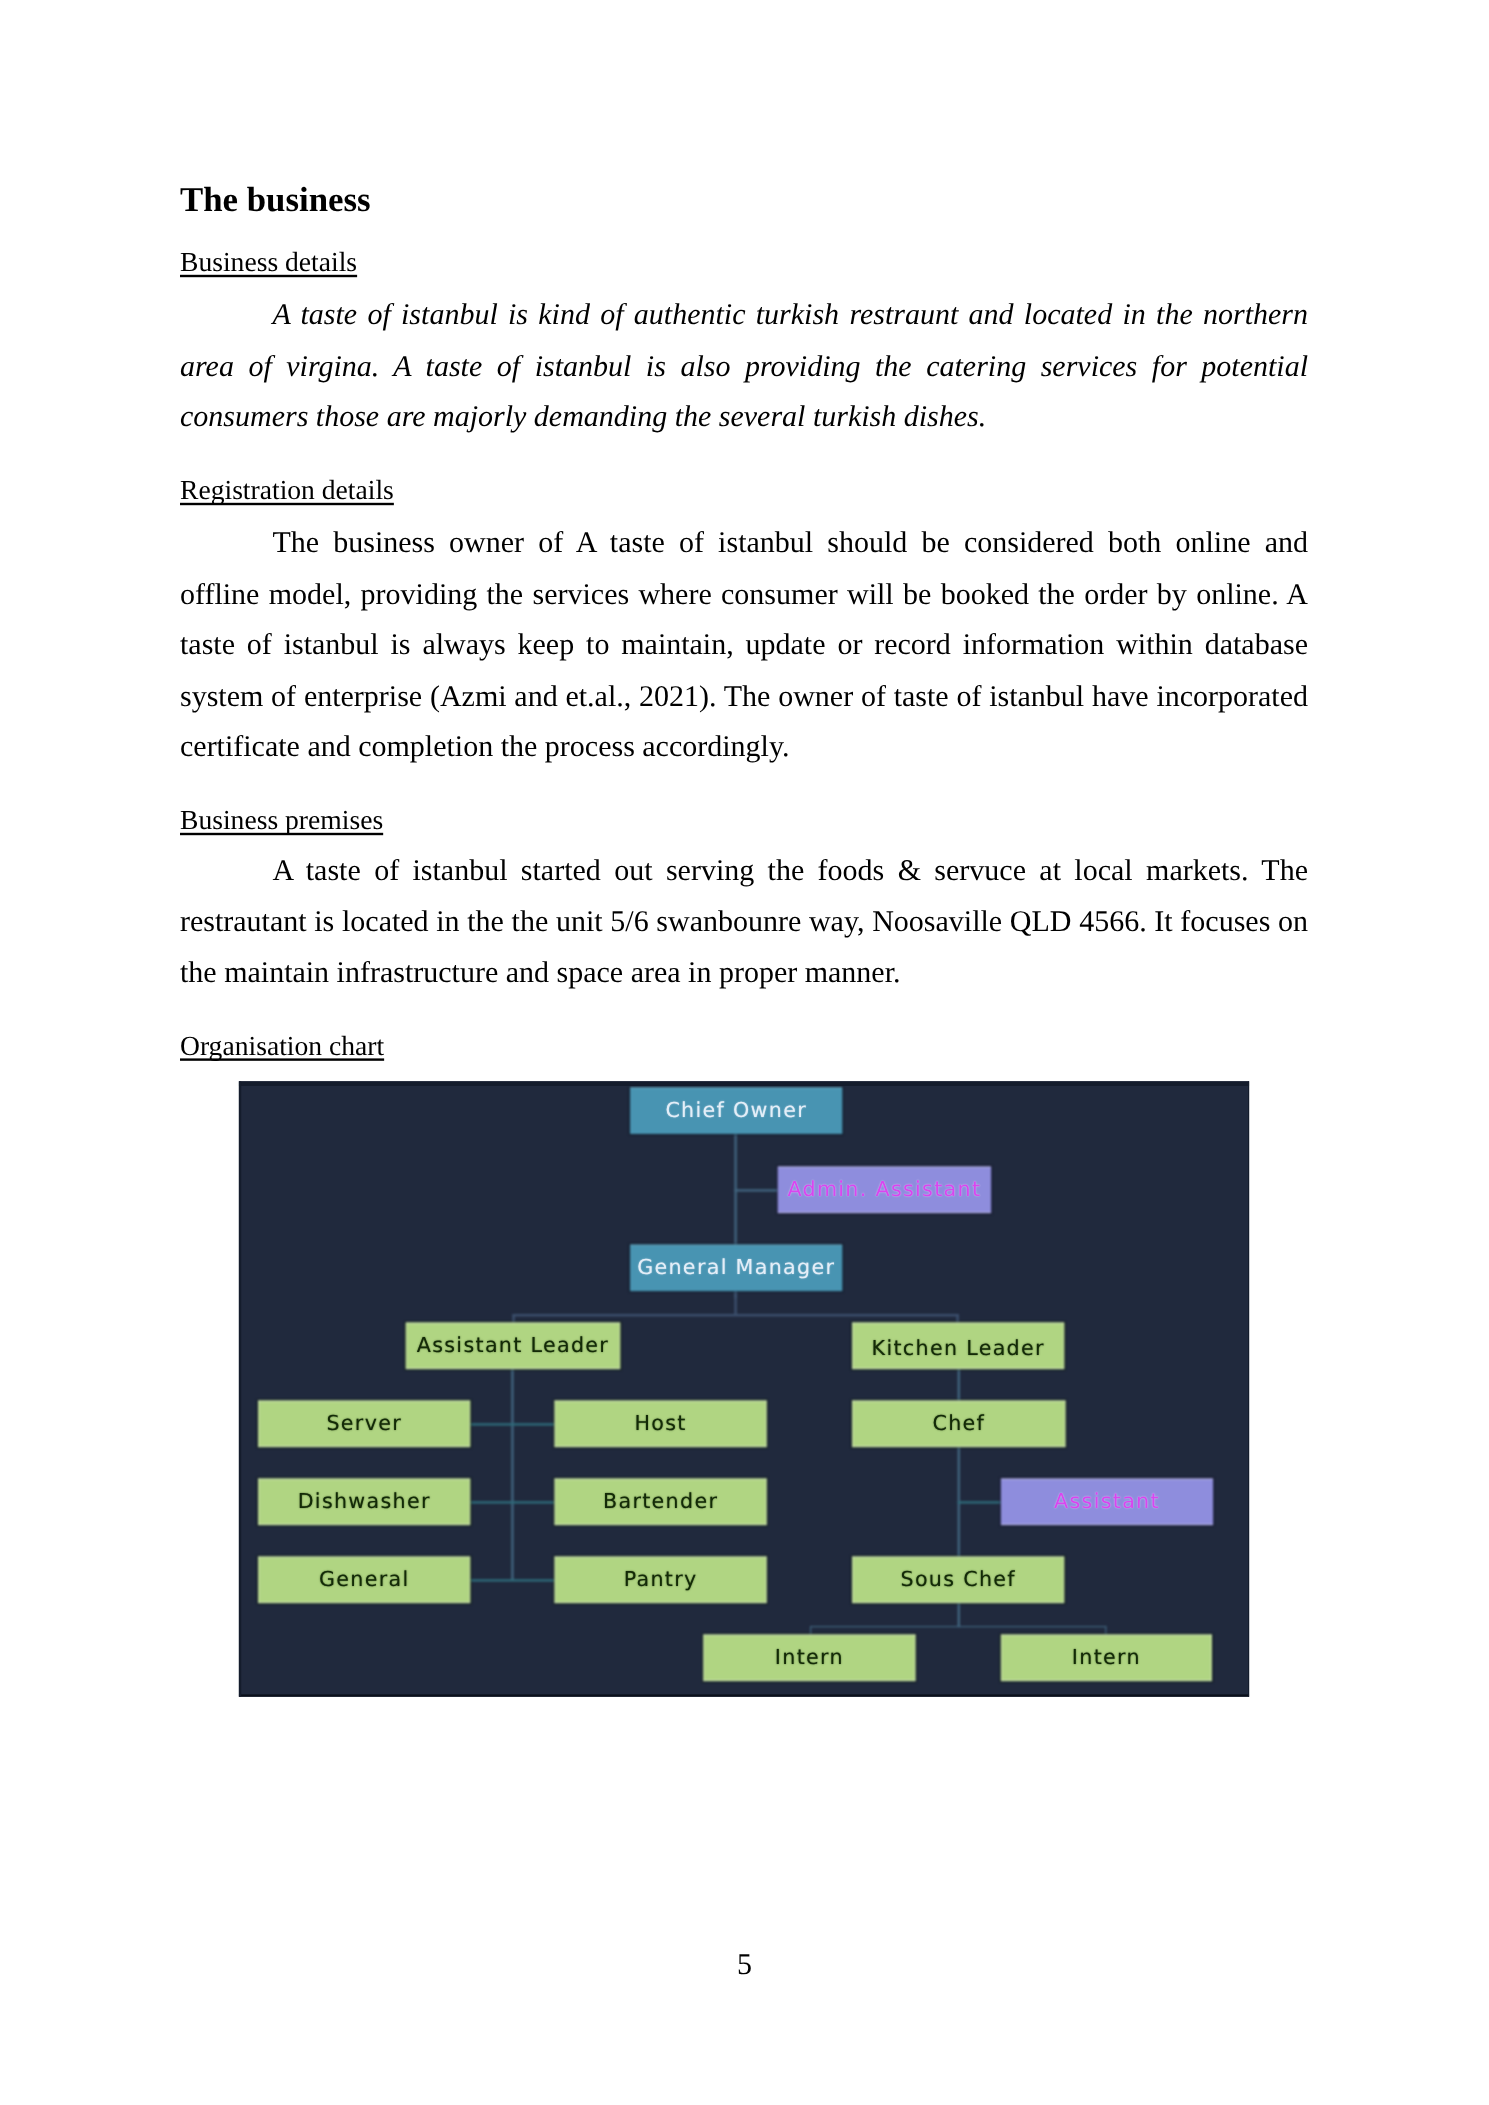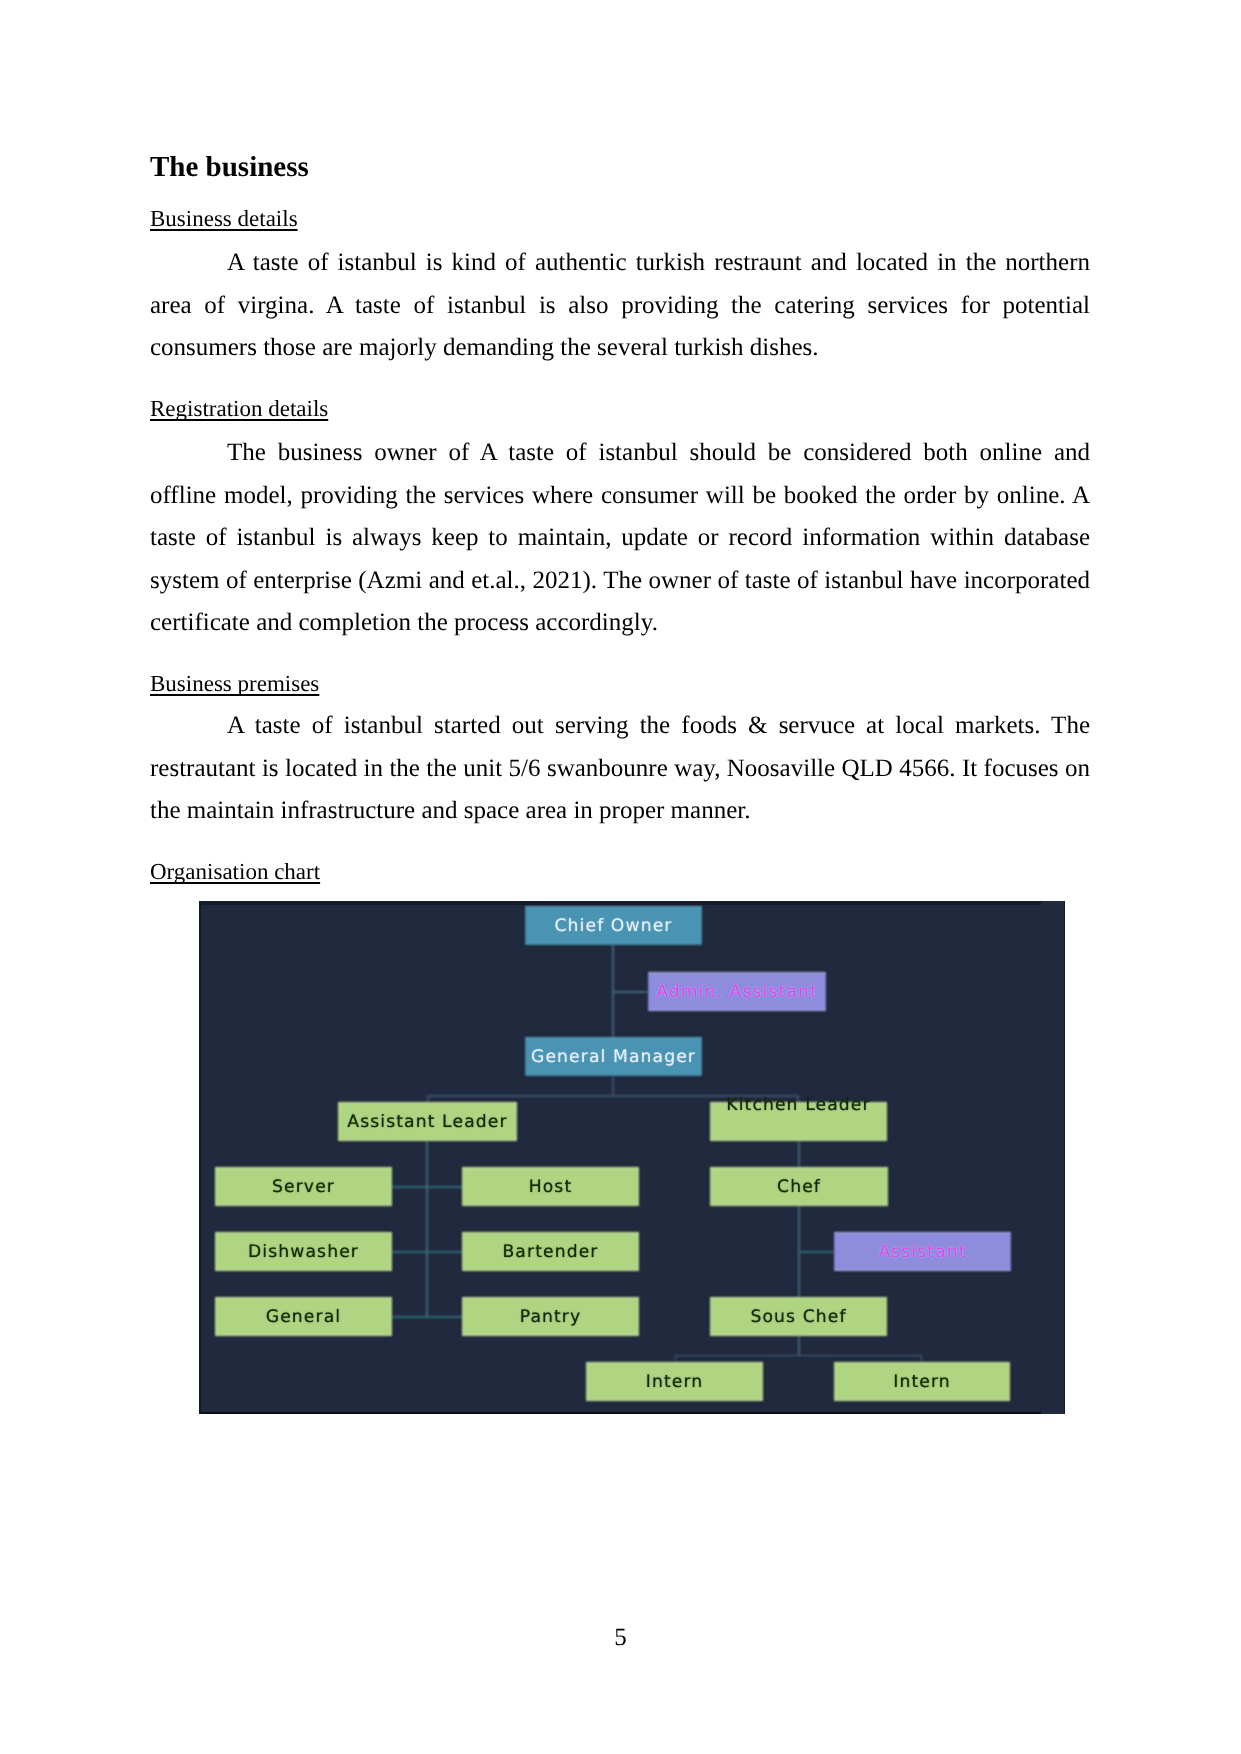--- a/index.html
+++ b/index.html
@@ -26,31 +26,31 @@
   .sub-head span{text-decoration:underline;text-decoration-skip-ink:none;text-underline-offset:2.6px;text-decoration-thickness:2.4px;}
   .sh1{top:206px;}
   .sh2{top:396px;}
   .sh3{top:671px;}
   .sh4{top:859px;}
   p.body-par{
     position:absolute;left:0;width:940px;
     font-size:25px;text-align:justify;margin:0;padding:0;
     line-height:42.6px;text-indent:77px;
   }
-  .p1{top:242px;}
+  .p1{top:242px;font-style:italic;}
   .p2{top:432px;}
   .p3{top:705px;}
   .page-number{
     position:absolute;left:0;top:1625px;width:1241px;text-align:center;
     font-size:25px;line-height:25px;
   }
   
   .chart{
     position:absolute;left:199px;top:901px;width:842px;height:513px;
-    background:#20293d;overflow:hidden;padding-left:24px;
+    background:#20293d;overflow:hidden;
   }
   .chart-inner{position:absolute;left:0;top:0;width:842px;height:513px;
     filter:blur(0.85px);}
   .chart-labels{position:absolute;left:0;top:0;width:842px;height:513px;
     filter:blur(0.45px);}
   .nodelabel.blue{color:#e4eef8;text-shadow:0 0 1.4px rgba(228,238,248,0.75);}
   .nodelabel.green{color:#132a07;text-shadow:0 0 1.4px rgba(19,42,7,0.75);}
   .nodelabel.purple{color:#d946ef;text-shadow:0 0 1.4px rgba(236,234,248,0.75);}
   .nodelabel{
     position:absolute;box-sizing:border-box;
@@ -144,21 +144,21 @@
         </div>
     <div class="nodelabel purple" style="left:449px;top:71px;width:178px;height:39px;">
           <span>Admin. Assistant</span>
         </div>
     <div class="nodelabel blue" style="left:326px;top:136px;width:177px;height:39px;">
           <span>General Manager</span>
         </div>
     <div class="nodelabel green" style="left:139px;top:201px;width:179px;height:39px;">
           <span>Assistant Leader</span>
         </div>
-    <div class="nodelabel green" style="left:511px;top:184px;width:177px;height:39px;">
+    <div class="nodelabel green" style="left:511px;top:203px;width:177px;height:39px;">
           <span>Kitchen Leader</span>
         </div>
     <div class="nodelabel green" style="left:16px;top:266px;width:177px;height:39px;">
           <span>Server</span>
         </div>
     <div class="nodelabel green" style="left:263px;top:266px;width:177px;height:39px;">
           <span>Host</span>
         </div>
     <div class="nodelabel green" style="left:511px;top:266px;width:178px;height:39px;">
           <span>Chef</span>

